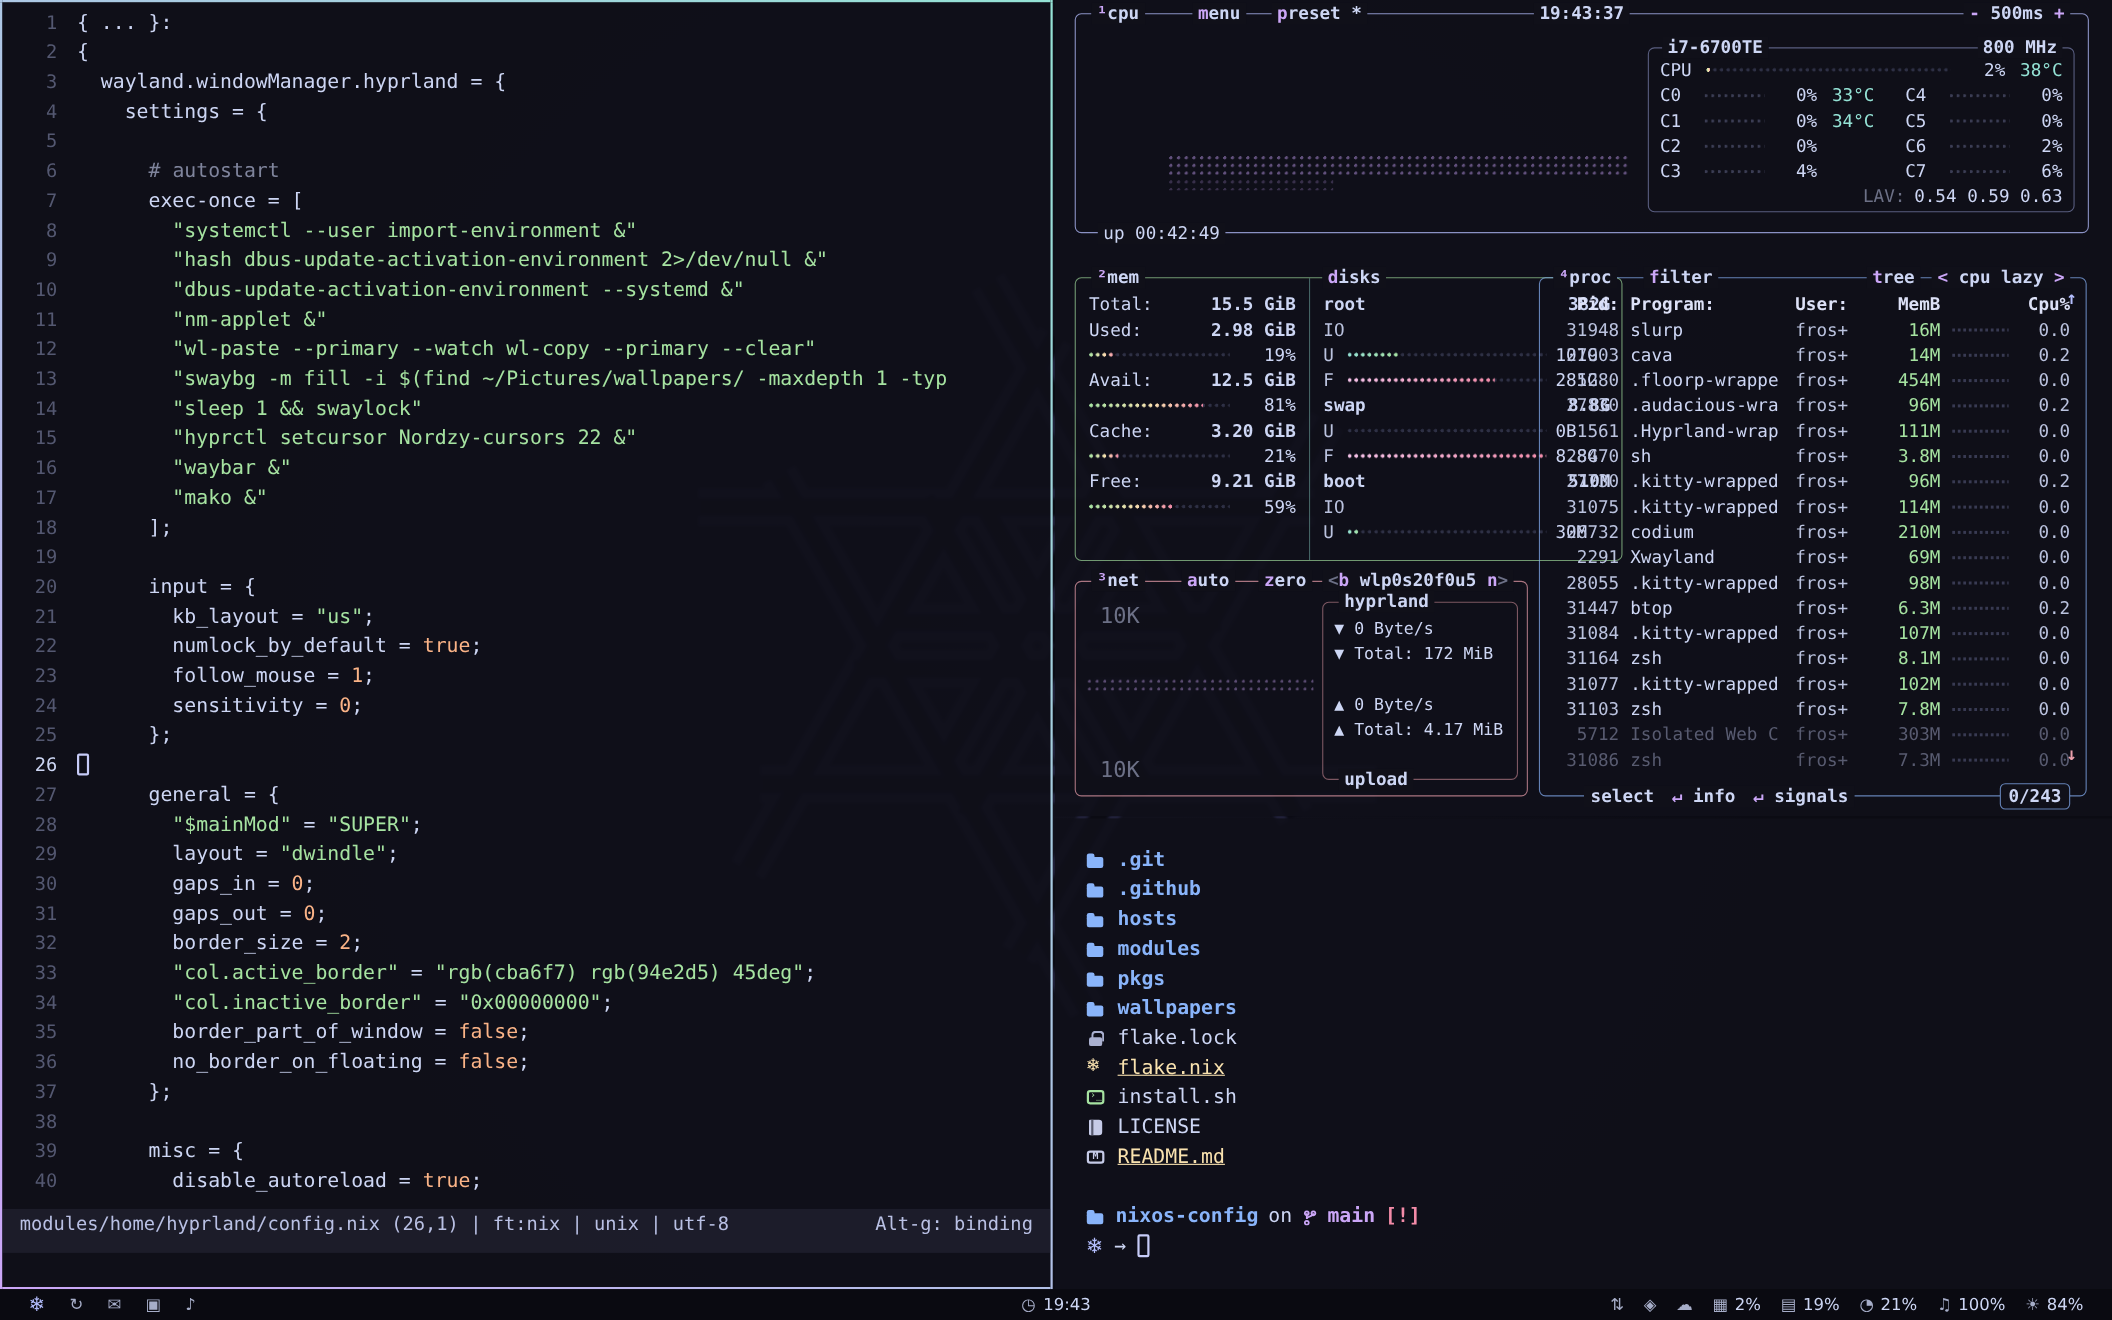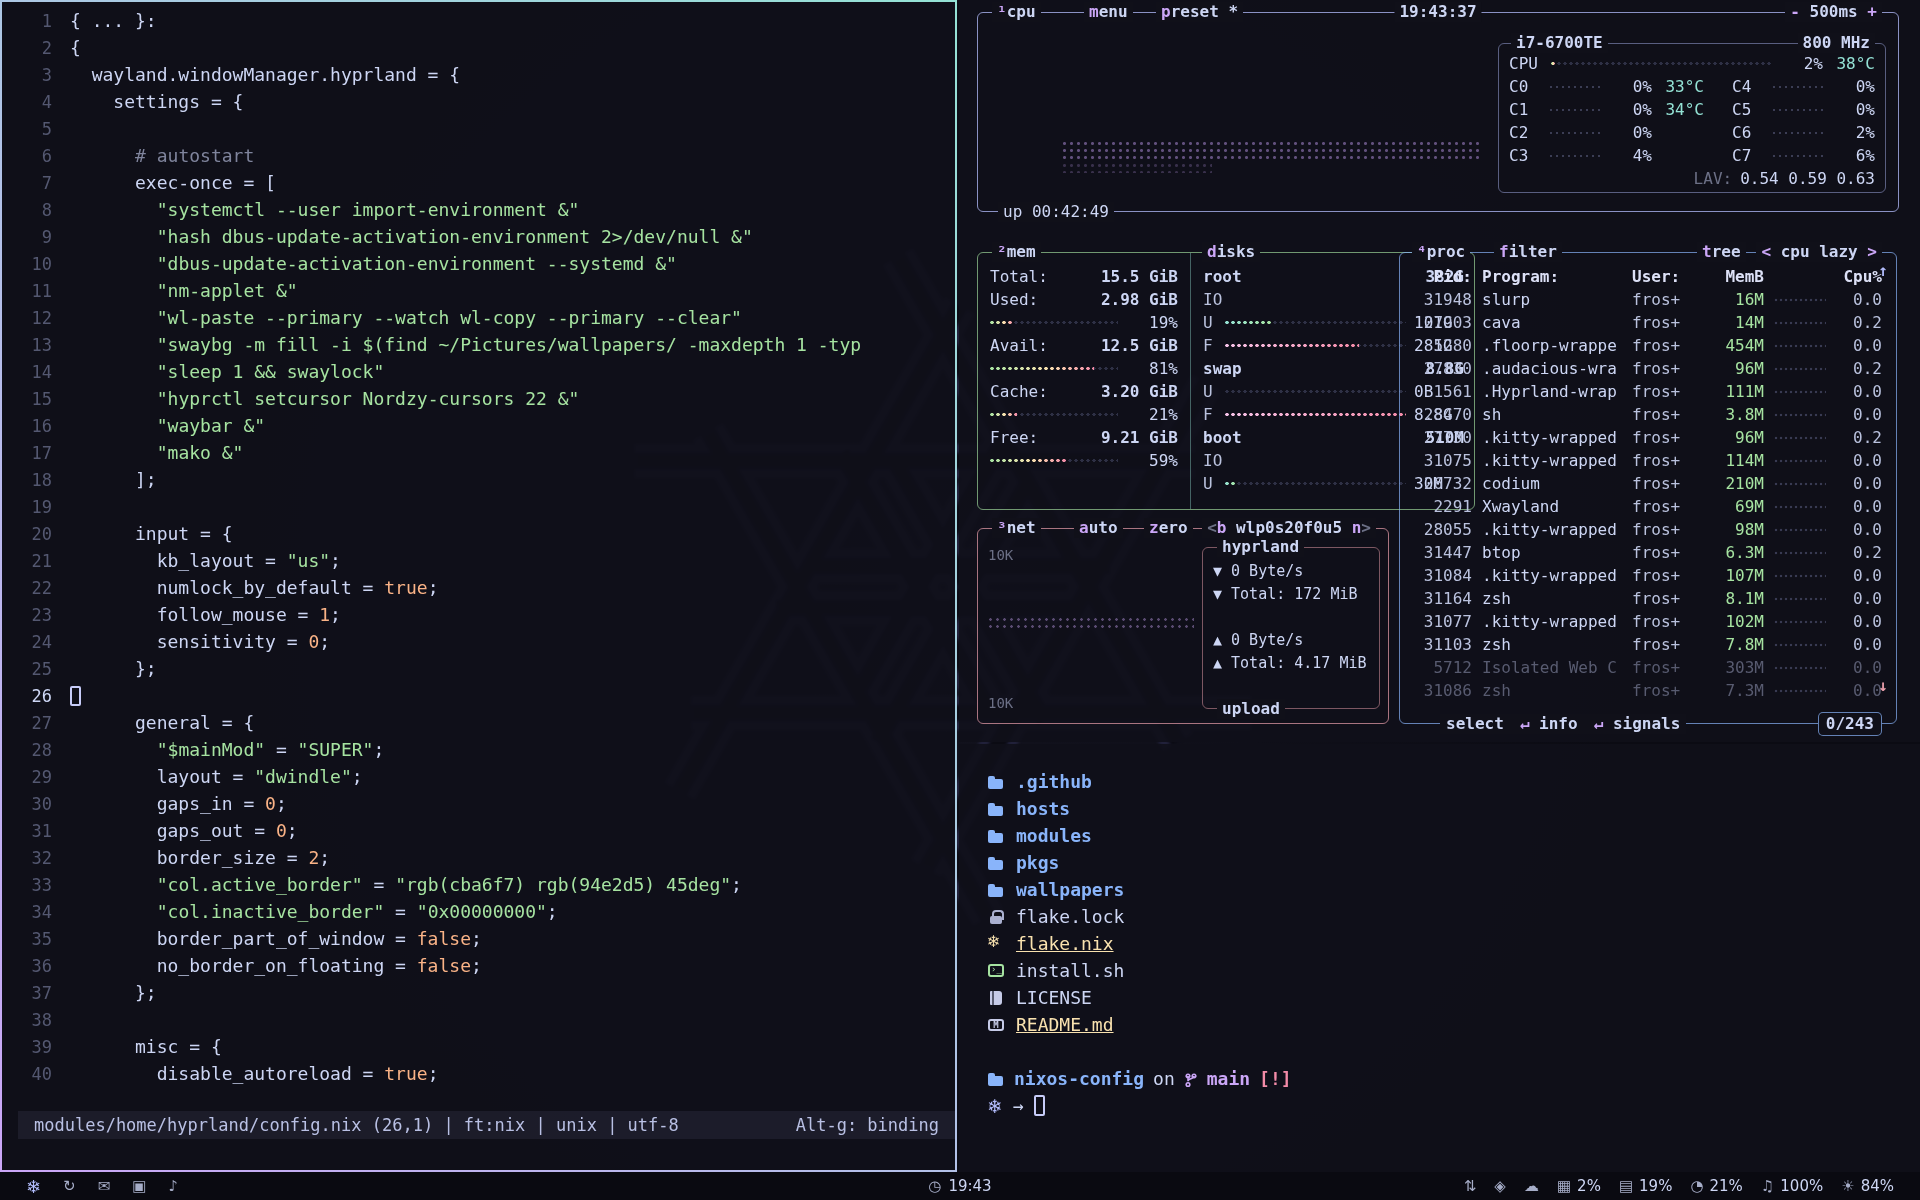--- a/index.html
+++ b/index.html
@@ -12,21 +12,21 @@
   .win{position:absolute;background:rgba(16,16,26,.90)}
 
   
   .editor{left:0;top:0;width:957px;height:1172px;border:2px solid;border-image:linear-gradient(45deg,#cba6f7,#94e2d5) 1}
   .ed-lines{position:absolute;top:5px;left:0;right:0;overflow:hidden}
   .ed-line{height:27px;line-height:27px;font-size:18px;white-space:pre;overflow:hidden}
   .ed-num{display:inline-block;width:50px;text-align:right;margin-right:18px;color:#545871;font-size:17px}
   .ed-num.active{color:#cdd6f4}
   .tok-fg{color:#cdd6f4}.tok-str{color:#a6e3a1}.tok-num{color:#fab387}.tok-cmt{color:#7f849c}
   .ed-cursor{display:inline-block;width:11px;height:20px;border:2px solid #c7ccf8;border-radius:2px;vertical-align:-4px}
-  .ed-status{position:absolute;left:16px;right:0;bottom:31px;height:28px;line-height:28px;display:flex;justify-content:space-between;
+  .ed-status{position:absolute;left:0;right:0;bottom:31px;height:40px;line-height:28px;display:flex;justify-content:space-between;
     padding:0 16px;font-size:17px;color:#b9c0e4;background:rgba(59,61,84,.30)}
 
   
   .btop{left:959px;top:0;width:961px;height:742px;font-size:16px}
   .bbox{position:absolute;border:1px solid;border-radius:6px}
   .cpu-box{left:18px;top:12px;width:922px;height:200px;border-color:rgba(180,190,254,.75)}
   .i7-box{left:520px;top:30px;width:388px;height:150px;border-color:rgba(180,190,254,.45)}
   .mem-box{left:18px;top:252px;width:498px;height:258px;border-color:rgba(166,227,161,.65)}
   .net-box{left:18px;top:528px;width:412px;height:196px;border-color:rgba(235,160,172,.7)}
   .net-stats{left:224px;top:18px;width:178px;height:162px;border-color:rgba(235,160,172,.5)}
@@ -57,21 +57,21 @@
   .disks-col{position:absolute;left:212px;top:0;bottom:0;right:0;border-left:1px solid rgba(148,226,213,.4);padding:12px 10px 0 12px}
   .mrow{display:flex;height:23px;line-height:23px;font-size:16px}
   .sb{justify-content:space-between}
   .mlab{color:#cdd6f4}.mval{font-weight:bold}.mpct{flex:1;text-align:right}
   .dname{font-weight:bold}.dsize{font-weight:bold}
   .dio{color:#bac2de}
   .drow{display:flex;gap:8px}
   .dletter{width:14px;color:#bac2de}
   .dbar{flex:1;width:auto}
   .dval{width:50px;text-align:left}
-  .netscale{position:absolute;left:10px;color:#6c7086;font-size:14px}
+  .netscale{position:absolute;left:22px;color:#6c7086;font-size:20px}
   .nrows{padding:12px 10px;font-size:15px;line-height:23px;color:#cdd6f4}
   .nblank{height:23px}
   .proc-head{display:grid;grid-template-columns:62px 140px 62px 60px 52px 46px;gap:0 10px;padding:12px 10px 2px;height:35px;line-height:23px;font-weight:bold;color:#dde1f7}
   .proc-head .h-pid,.proc-head .h-memb,.proc-head .h-cpu{text-align:right}
   .prow{display:grid;grid-template-columns:62px 140px 62px 60px 52px 46px;gap:0 10px;height:23px;line-height:23px;padding:0 10px}
   .prow .pid{text-align:right;color:#bac2de}
   .prow .nm{color:#cdd6f4;overflow:hidden;white-space:nowrap}
   .prow .us{color:#bac2de}
   .prow .mb{text-align:right;color:#a6e3a1}
   .prow .cg{height:10px;margin-top:7px;background:radial-gradient(circle at 2px 5px,#383a52 1.3px,transparent 1.6px);background-size:5px 10px}
@@ -566,20 +566,24 @@
           <span class="pfitem"><span class="bkey">↵</span> info</span>
           <span class="pfitem"><span class="bkey">↵</span> signals</span>
         </span>
       <span class="count-pill">0/243</span>
     </div>
   </div>
 
   <div class="win term">
     <div>
         <div class="trow">
+          <span class="fic fic-folder-git"></span>
+          <span class="fname t-dir">.git</span>
+        </div>
+        <div class="trow">
           <span class="fic fic-folder-github"></span>
           <span class="fname t-dir">.github</span>
         </div>
         <div class="trow">
           <span class="fic fic-folder"></span>
           <span class="fname t-dir">hosts</span>
         </div>
         <div class="trow">
           <span class="fic fic-folder"></span>
           <span class="fname t-dir">modules</span>

